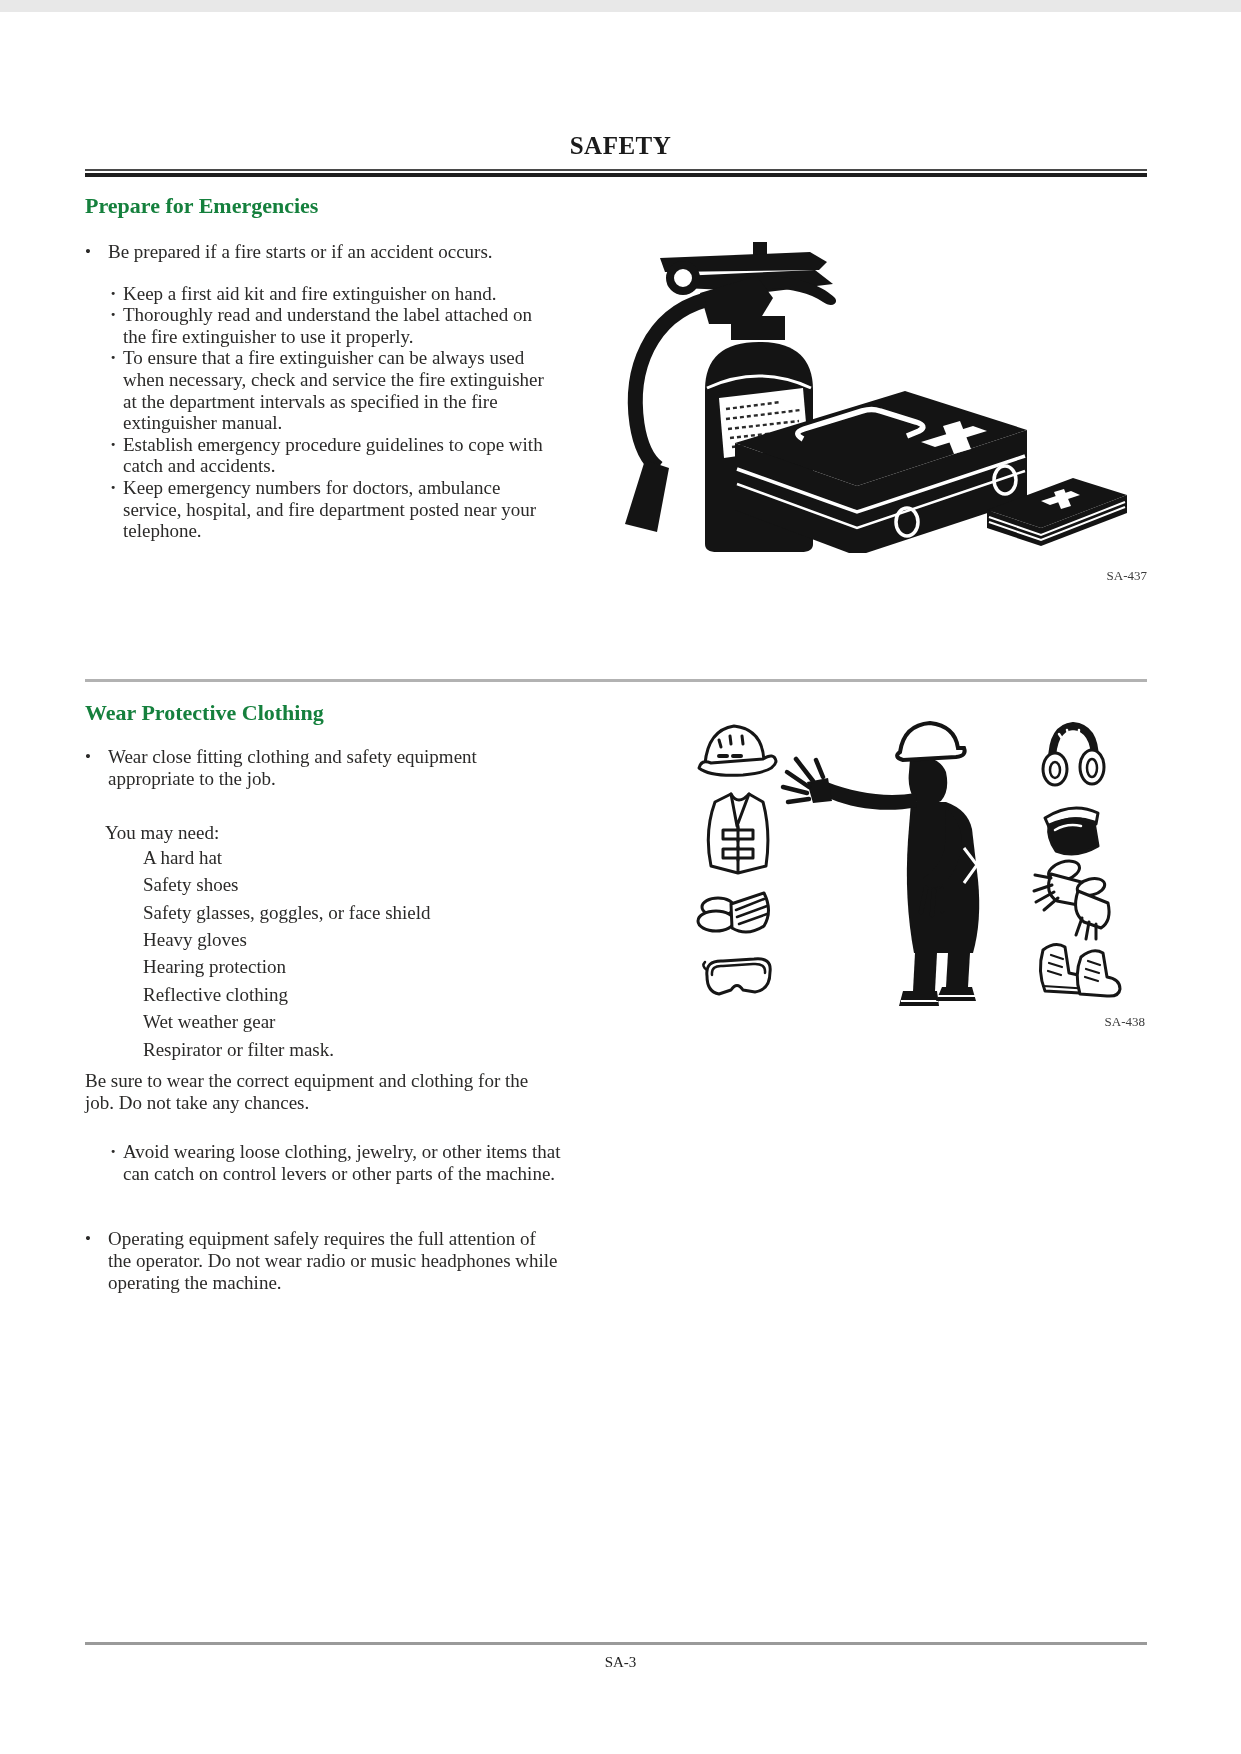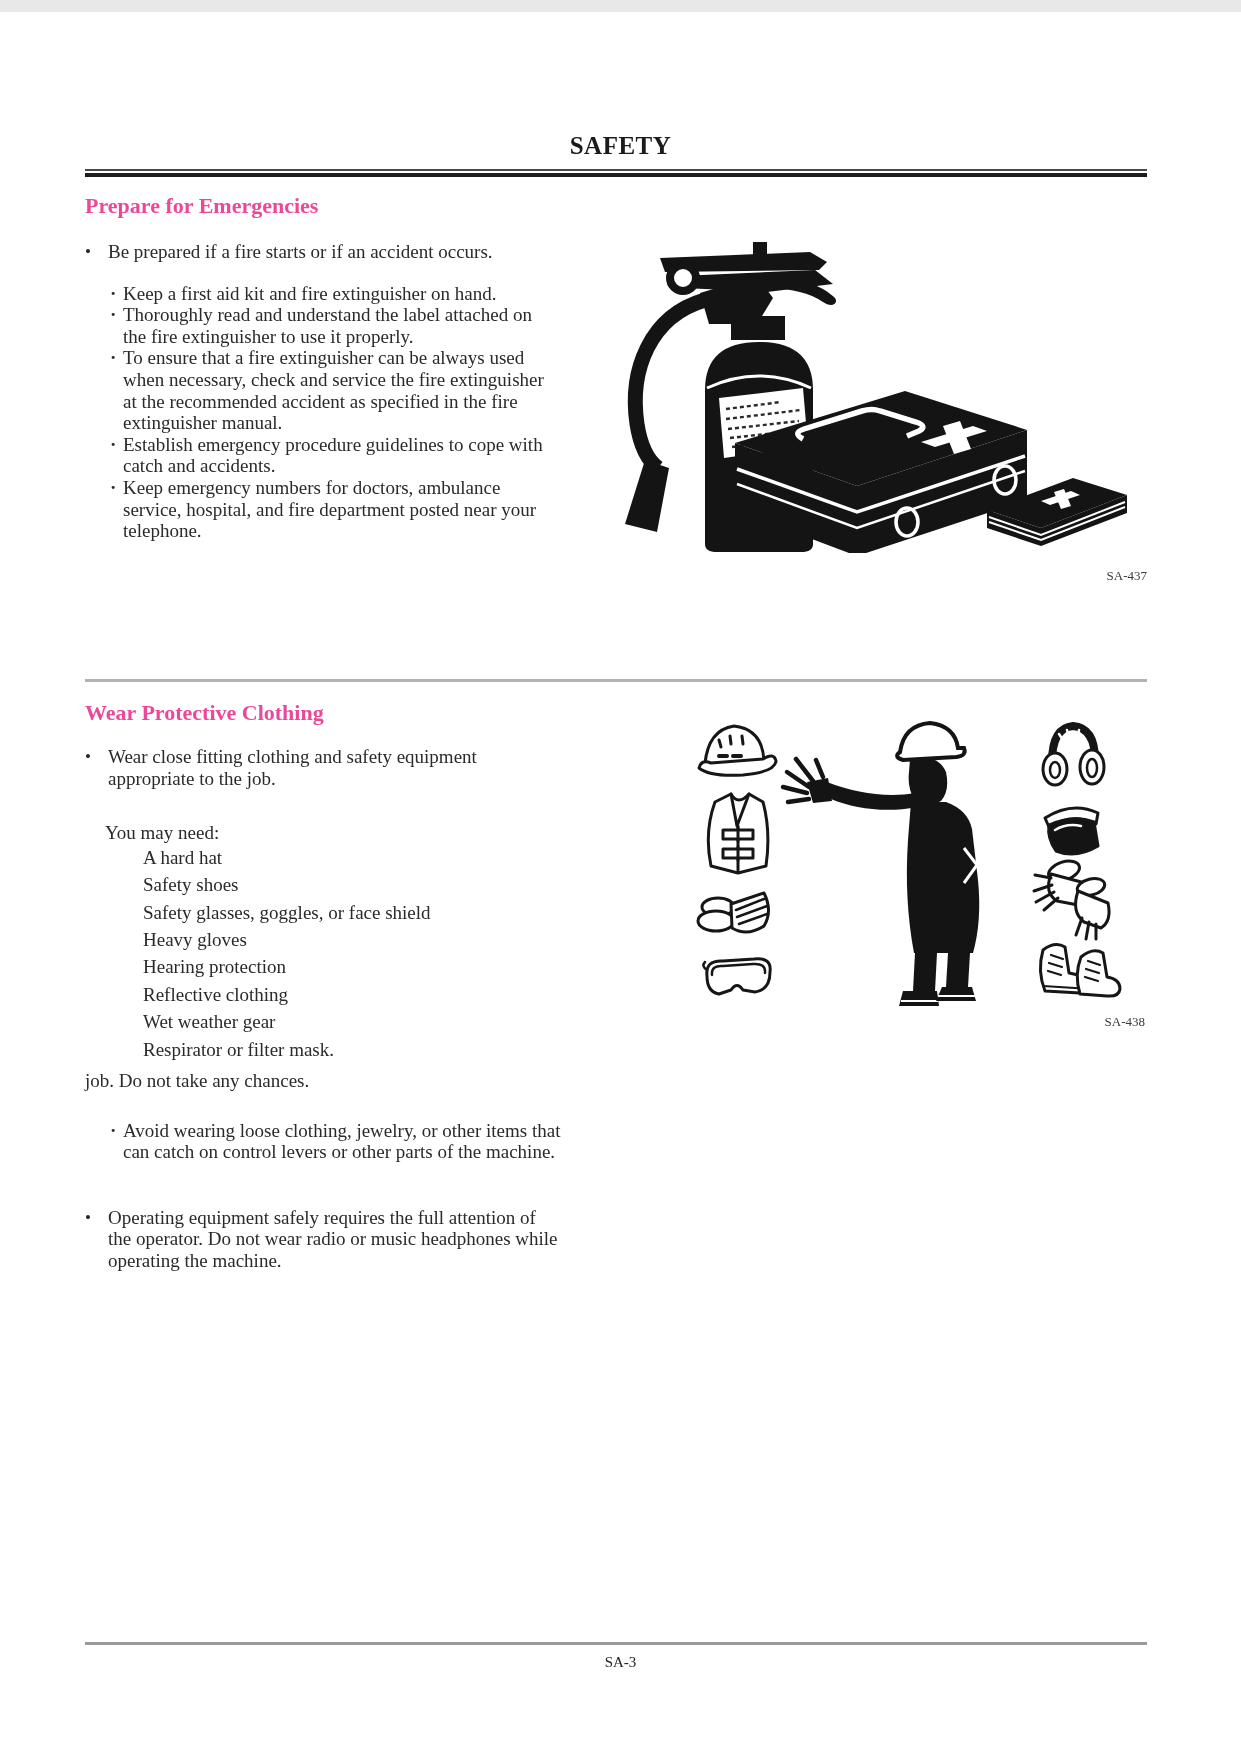--- a/index.html
+++ b/index.html
@@ -4,21 +4,21 @@
 <style>
   html,body{margin:0;padding:0;background:#e8e8e8;}
   .page{position:relative;width:1241px;height:1754px;background:#ffffff;margin:12px auto;
         font-family:Liberation Serif, serif;color:#2b2a29;overflow:hidden;}
   
   .hdr-title{position:absolute;top:120px;left:0;width:100%;text-align:center;
              font-size:25px;font-weight:700;letter-spacing:.5px;color:#1b1b1b;}
   .hdr-rule-thin{position:absolute;top:157px;left:85px;width:1062px;height:0;border-top:2px solid #4a4a4a;}
   .hdr-rule-thick{position:absolute;top:161px;left:85px;width:1062px;height:4px;background:#1e1e1e;}
   
-  .sec-title{position:absolute;left:85px;font-size:22px;font-weight:700;color:#ec4899;}
+  .sec-title{position:absolute;left:85px;font-size:22px;font-weight:700;color:#15803d;}
   #s1-title{top:181px;} #s2-title{top:688px;}
   
   .txt{position:absolute;left:85px;width:552px;font-size:19px;line-height:21.6px;}
   #s1-text{top:229px;} #s2-text{top:734px;}
   .brow{display:flex;}
   .bm{width:23px;flex:0 0 23px;font-size:17px;}
   .srow{display:flex;margin-left:25px;}
   .sm{width:13px;flex:0 0 13px;font-weight:700;}
   .sublist{margin-top:20px;}
   .need-intro{margin-top:33px;margin-left:20px;}
@@ -69,21 +69,21 @@
         <div>
           <div>Thoroughly read and understand the label attached on</div>
           <div>the fire extinguisher to use it properly.</div>
         </div>
       </div>
       <div class="srow">
         <span class="sm">·</span>
         <div>
           <div>To ensure that a fire extinguisher can be always used</div>
           <div>when necessary, check and service the fire extinguisher</div>
-          <div>at the recommended accident as specified in the fire</div>
+          <div>at the department intervals as specified in the fire</div>
           <div>extinguisher manual.</div>
         </div>
       </div>
       <div class="srow">
         <span class="sm">·</span>
         <div>
           <div>Establish emergency procedure guidelines to cope with</div>
           <div>catch and accidents.</div>
         </div>
       </div>
@@ -167,20 +167,21 @@
       <div>A hard hat</div>
       <div>Safety shoes</div>
       <div>Safety glasses, goggles, or face shield</div>
       <div>Heavy gloves</div>
       <div>Hearing protection</div>
       <div>Reflective clothing</div>
       <div>Wet weather gear</div>
       <div>Respirator or filter mask.</div>
     </div>
     <div class="para">
+      <div>Be sure to wear the correct equipment and clothing for the</div>
       <div>job. Do not take any chances.</div>
     </div>
     <div class="srow mt28">
       <span class="sm">·</span>
       <div>
         <div>Avoid wearing loose clothing, jewelry, or other items that</div>
         <div>can catch on control levers or other parts of the machine.</div>
       </div>
     </div>
     <div class="brow mt44">

